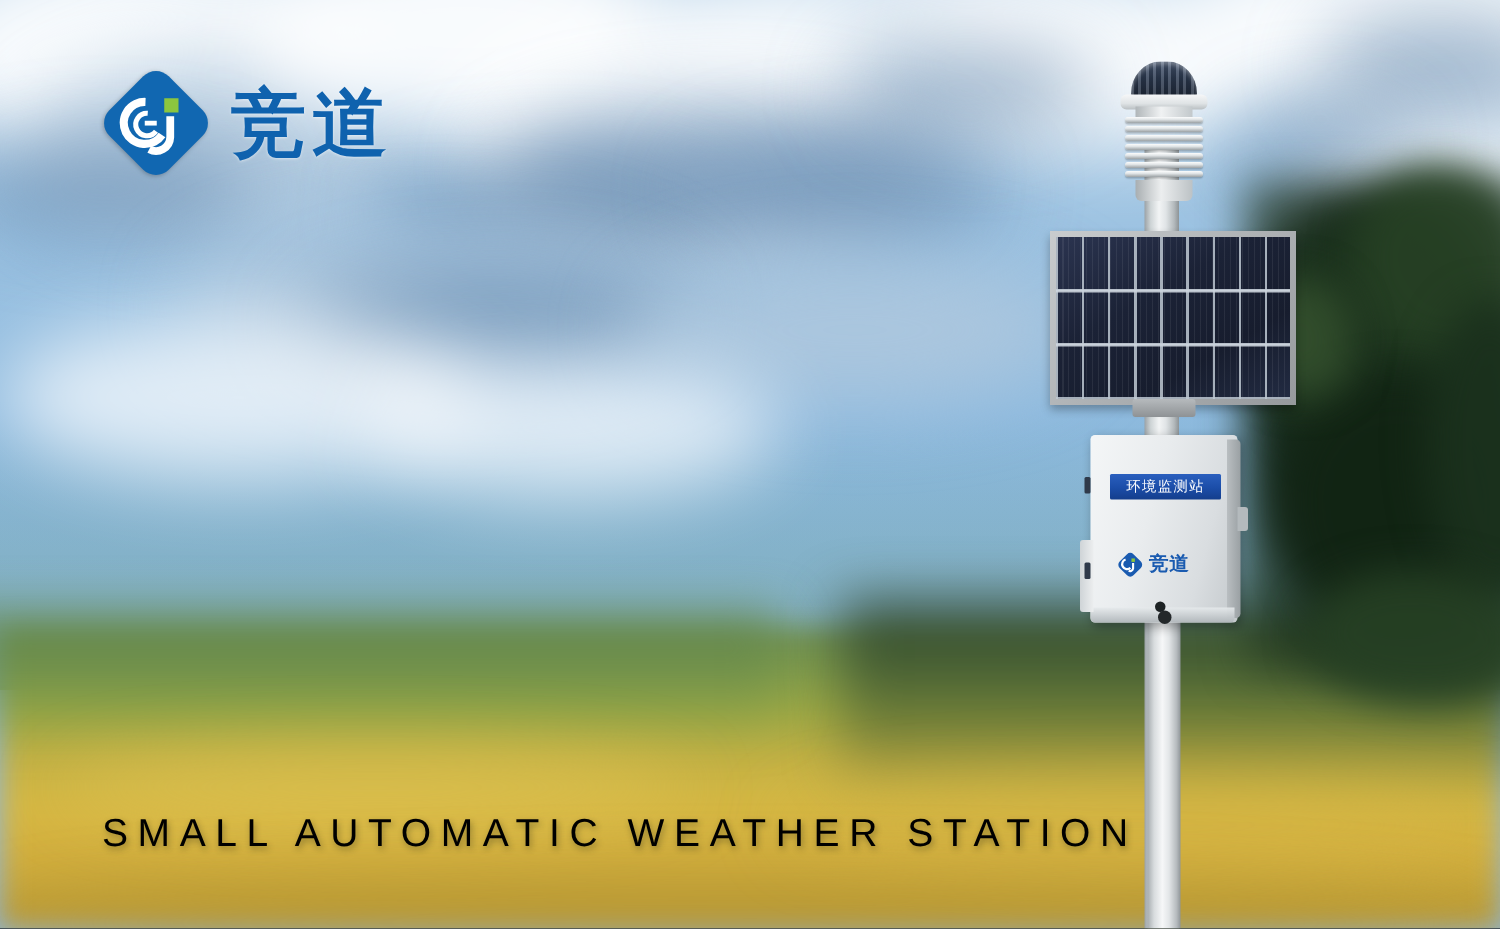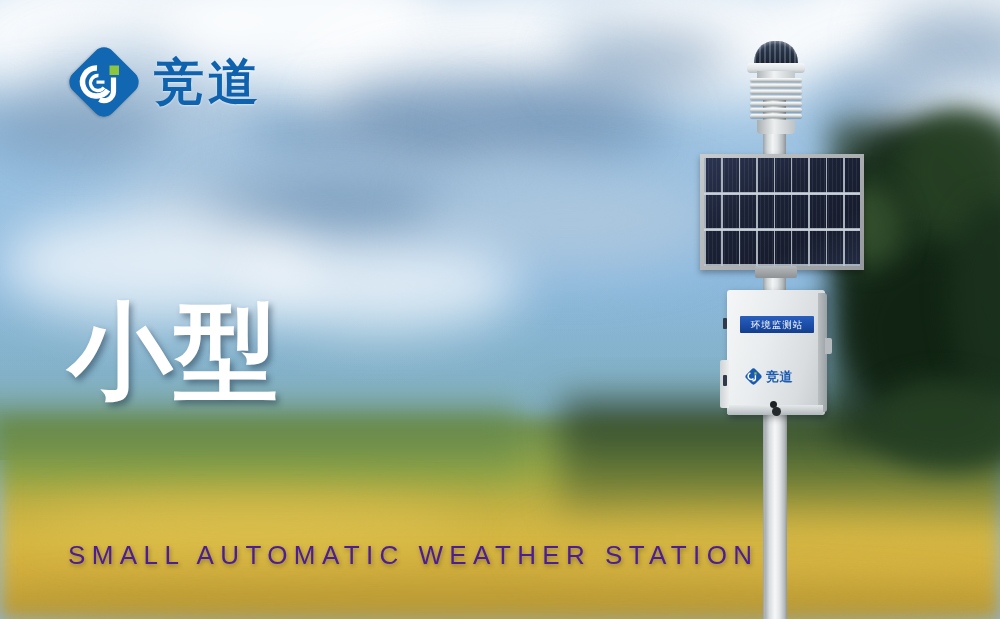--- a/index.html
+++ b/index.html
@@ -148,21 +148,21 @@
     line-height: 1.07;
     letter-spacing: 2px;
     text-shadow: 3px 4px 6px rgba(20,40,60,0.45);
     white-space: nowrap;
   }
   .subtitle {
     position: absolute;
     left: 68px; top: 540px;
     z-index: 40;
     font-family: "Liberation Sans", "DejaVu Sans", sans-serif;
-    color: #4c1d95;
+    color: #000000;
     font-size: 26px;
     font-weight: normal;
     letter-spacing: 6.4px;
     white-space: nowrap;
     text-shadow: 1px 2px 4px rgba(40,40,20,0.40);
   }
 
   
   .station { position: absolute; left: 0; top: 0; width: 963px; height: 619px; z-index: 30; }
 
@@ -481,18 +481,17 @@
 
         <path d="M47.5 33.5 L47.5 47.5 A9.5 9.5 0 0 1 33.5 55.5" fill="none" stroke="#ffffff" stroke-width="5.2" stroke-linecap="butt"></path>
 
         <rect x="30.5" y="36.5" width="8" height="3.2" fill="#ffffff"></rect>
       </svg>
     </span>
     <span class="brand-text">竞道</span>
   </div>
 
   <div class="headline">
-    <div class="headline-line">小型</div>
   </div>
 
   <div class="subtitle">SMALL AUTOMATIC WEATHER STATION</div>
 
 </div>
 
 </body></html>

